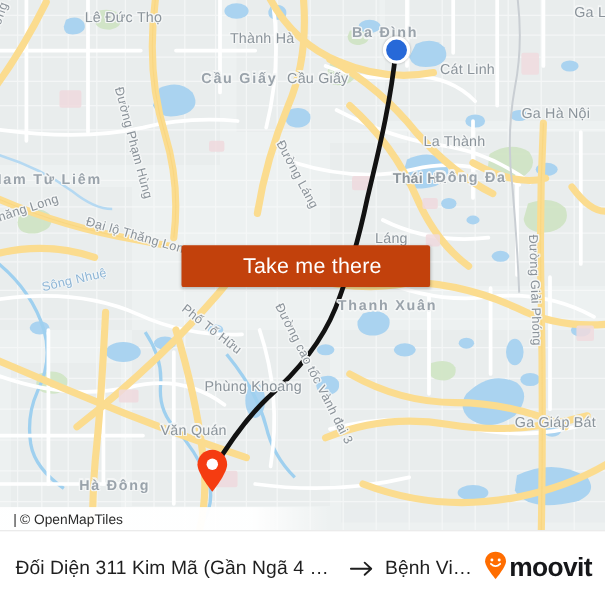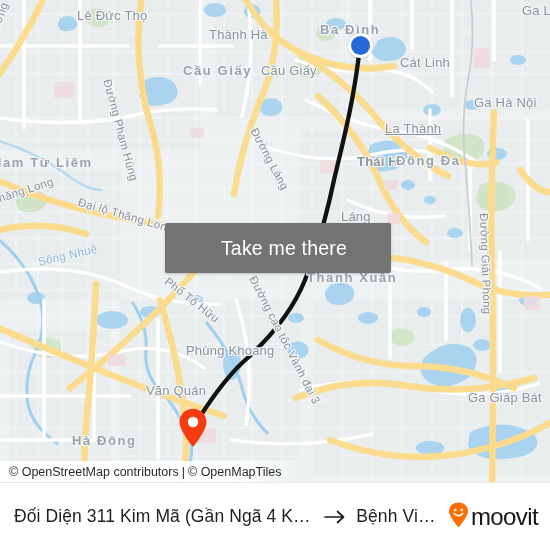--- a/index.html
+++ b/index.html
@@ -59,22 +59,22 @@
 
   #destination-marker {
     left: 178px; top: 408px;
     width: 30px; height: 40px;
   }
 
   
   #take-me-there-button {
     position: absolute;
     left: 165px; top: 223px;
-    width: 226px; height: 50px;
-    background: #737373;
+    width: 226px; height: 38px;
+    background: #c2410c;
     border: none;
     border-radius: 2px;
     color: #ffffff;
     font-family: "Liberation Sans", sans-serif;
     font-size: 19.5px;
     letter-spacing: 0.2px;
     cursor: pointer;
     box-shadow: 0 1px 3px rgba(0,0,0,0.22);
     display: flex;
     align-items: center;
@@ -136,21 +136,21 @@
     color: #1f1f1f;
   }
   #moovit-logo {
     flex: 0 0 auto;
     display: flex;
     align-items: center;
     margin-left: 10px;
   }
   #moovit-wordmark {
     font-size: 24px;
-    font-weight: normal;
+    font-weight: bold;
     color: #16171a;
     letter-spacing: -0.6px;
     margin-left: 2px;
   }
 </style>
 </head>
 <body>
 
 <div id="app">
 
@@ -344,50 +344,49 @@
         <div class="map-label lbl-poi" style="left: 209px; top: 27px;">Thành Hà</div>
         <div class="map-label lbl-big" style="left: 320px; top: 22px;">Ba Đình</div>
         <div class="map-label lbl-poi" style="left: 522px; top: 3px;">Ga Lon</div>
         <div class="map-label lbl-big" style="left: 183px; top: 63px;">Cầu Giấy</div>
         <div class="map-label lbl-poi" style="left: 261px; top: 63px;">Cầu Giấy</div>
         <div class="map-label lbl-poi" style="left: 400px; top: 55px;">Cát Linh</div>
         <div class="map-label lbl-poi" style="left: 474px; top: 95px;">Ga Hà Nội</div>
         <div class="map-label lbl-street" style="left: -14px; top: 36px; transform: rotate(-70deg); transform-origin: left top;">Đường Phúc Diễn</div>
         <div class="map-label lbl-street" style="left: 113px; top: 78px; transform: rotate(75deg); transform-origin: left top;">Đường Phạm Hùng</div>
         <div class="map-label lbl-street" style="left: 259px; top: 126px; transform: rotate(62deg); transform-origin: left top;">Đường Láng</div>
-        <div class="map-label lbl-poi" style="left: 385px; top: 121px; text-decoration: underline;">La Thành</div>
+        <div class="map-label lbl-poi" style="left: 385px; top: 121px;">La Thành</div>
         <div class="map-label lbl-poi" style="left: 357px; top: 154px; font-weight: bold;">Thái Hà</div>
         <div class="map-label lbl-big" style="left: 396px; top: 153px;">Đông Đa</div>
         <div class="map-label lbl-big" style="left: -8px; top: 155px;">Nam Từ Liêm</div>
         <div class="map-label lbl-street" style="left: -10px; top: 195px; transform: rotate(-18deg); transform-origin: left top;">Thăng Long</div>
         <div class="map-label lbl-street" style="left: 80px; top: 196px; transform: rotate(16deg); transform-origin: left top;">Đại lộ Thăng Long</div>
         <div class="map-label lbl-poi" style="left: 341px; top: 209px;">Láng</div>
         <div class="map-label lbl-street" style="left: 490px; top: 213px; transform: rotate(88deg); transform-origin: left top;">Đường Giải Phóng</div>
         <div class="map-label lbl-water" style="left: 37px; top: 256px; transform: rotate(-13deg); transform-origin: left top;">Sông Nhuệ</div>
         <div class="map-label lbl-street" style="left: 170px; top: 275px; transform: rotate(38deg); transform-origin: left top;">Phố Tố Hữu</div>
         <div class="map-label lbl-street" style="left: 258px; top: 274px; transform: rotate(63deg); transform-origin: left top;">Đường cao tốc Vành đai 3</div>
         <div class="map-label lbl-big" style="left: 307px; top: 270px;">Thanh Xuân</div>
         <div class="map-label lbl-poi" style="left: 186px; top: 343px;">Phùng Khoang</div>
-        <div class="map-label lbl-poi" style="left: 468px; top: 390px;">Ga Giáp Bát</div>
+        <div class="map-label lbl-poi" style="left: 468px; top: 376px;">Ga Giáp Bát</div>
         <div class="map-label lbl-poi" style="left: 146px; top: 383px;">Văn Quán</div>
         <div class="map-label lbl-big" style="left: 72px; top: 433px;">Hà Đông</div>
       </div>
 
     <div class="marker" id="origin-marker" style="background: rgb(39, 105, 216);"></div>
 
     <div class="marker" id="destination-marker">
       <svg width="30" height="40" viewBox="0 0 30 40">
         <path d="M15 39 C15 39 28.5 22.5 28.5 14.2 C28.5 6.6 22.4 0.8 15 0.8
                  C7.6 0.8 1.5 6.6 1.5 14.2 C1.5 22.5 15 39 15 39 Z" fill="#f53c11"></path>
         <circle cx="15" cy="14" r="5.2" fill="#ffffff"></circle>
       </svg>
     </div>
 
     <div id="attribution-bar">
-      <span>© OpenStreetMap contributors</span>
       <span class="sep">|</span>
       <span>© OpenMapTiles</span>
     </div>
 
     <button id="take-me-there-button">Take me there</button>
   </div>
 
   <div id="footer-bar">
     <div id="route-summary">
       <span class="route-endpoint" id="origin-name">Đối Diện 311 Kim Mã (Gần Ngã 4 Kim ...</span>

